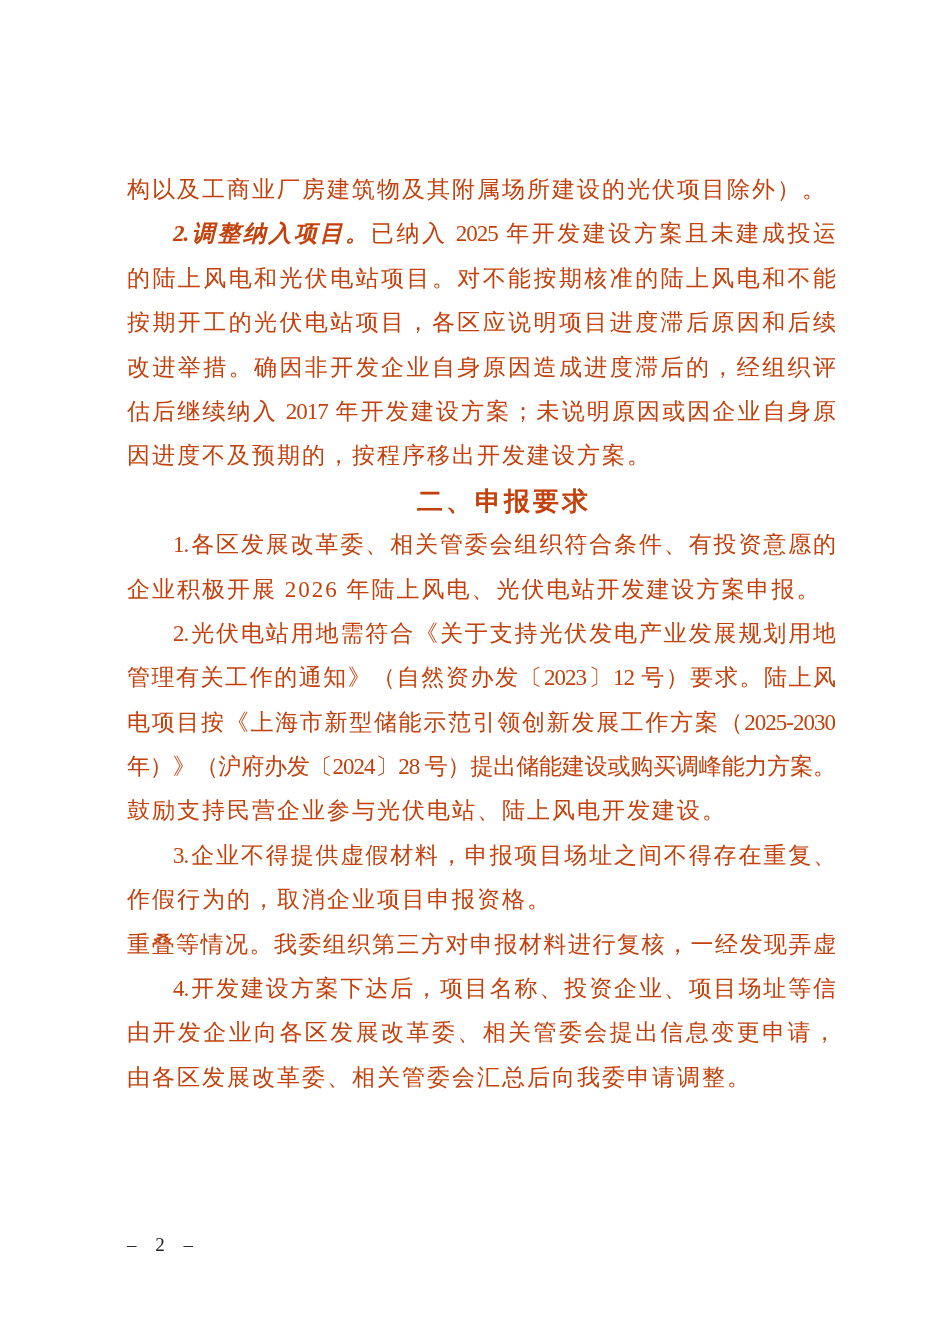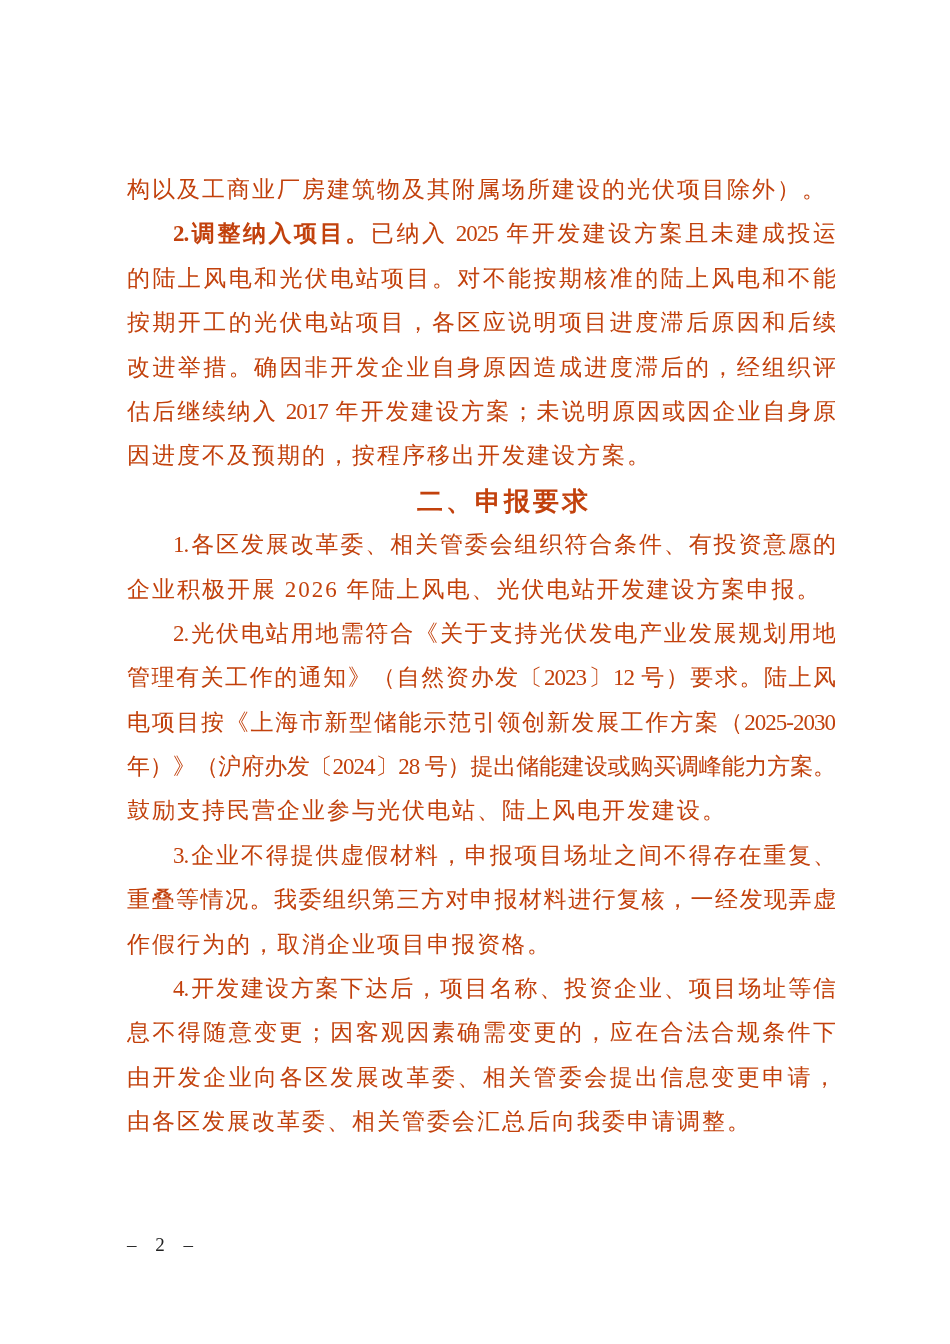--- a/index.html
+++ b/index.html
@@ -47,20 +47,21 @@
     width: 662px;
   }
   .line.heading {
     font-family: "Liberation Sans", "DejaVu Sans", sans-serif;
     font-weight: 700;
     font-size: 26px;
     letter-spacing: 3px;
   }
   .b {
     font-weight: 700;
+    font-style: italic;
   }
   .page-footer {
     position: absolute;
     left: 127px;
     top: 1234px;
     font-size: 19px;
     letter-spacing: 7px;
     color: #222222;
     font-family: "Liberation Serif", "DejaVu Serif", serif;
   }
@@ -79,23 +80,22 @@
       <div class="line"><span class="">因进度不及预期的，按程序移出开发建设方案。</span></div>
       <div class="line heading indent"><span class="">二、申报要求</span></div>
       <div class="line indent full"><span class="">1.各区发展改革委、相关管委会组织符合条件、有投资意愿的</span></div>
       <div class="line"><span class="">企业积极开展 2026 年陆上风电、光伏电站开发建设方案申报。</span></div>
       <div class="line indent full"><span class="">2.光伏电站用地需符合《关于支持光伏发电产业发展规划用地</span></div>
       <div class="line full"><span class="">管理有关工作的通知》（自然资办发〔2023〕12 号）要求。陆上风</span></div>
       <div class="line full"><span class="">电项目按《上海市新型储能示范引领创新发展工作方案（2025-2030</span></div>
       <div class="line full"><span class="">年）》（沪府办发〔2024〕28 号）提出储能建设或购买调峰能力方案。</span></div>
       <div class="line"><span class="">鼓励支持民营企业参与光伏电站、陆上风电开发建设。</span></div>
       <div class="line indent full"><span class="">3.企业不得提供虚假材料，申报项目场址之间不得存在重复、</span></div>
+      <div class="line"><span class="">作假行为的，取消企业项目申报资格。</span></div>
       <div class="line full"><span class="">重叠等情况。我委组织第三方对申报材料进行复核，一经发现弄虚</span></div>
-      <div class="line"><span class="">作假行为的，取消企业项目申报资格。</span></div>
       <div class="line indent full"><span class="">4.开发建设方案下达后，项目名称、投资企业、项目场址等信</span></div>
-      <div class="line full"><span class="">息不得随意变更；因客观因素确需变更的，应在合法合规条件下</span></div>
       <div class="line full"><span class="">由开发企业向各区发展改革委、相关管委会提出信息变更申请，</span></div>
       <div class="line"><span class="">由各区发展改革委、相关管委会汇总后向我委申请调整。</span></div>
     </main>
   <footer class="page-footer">
     <span>– 2 –</span>
   </footer>
 </div>
 
 </body></html>

